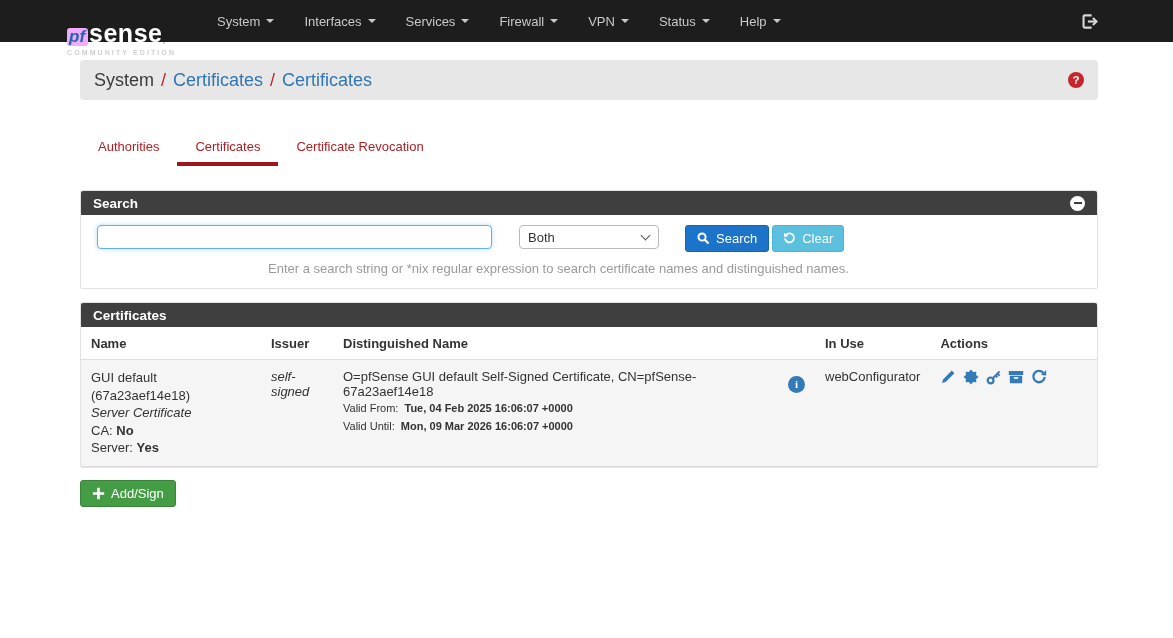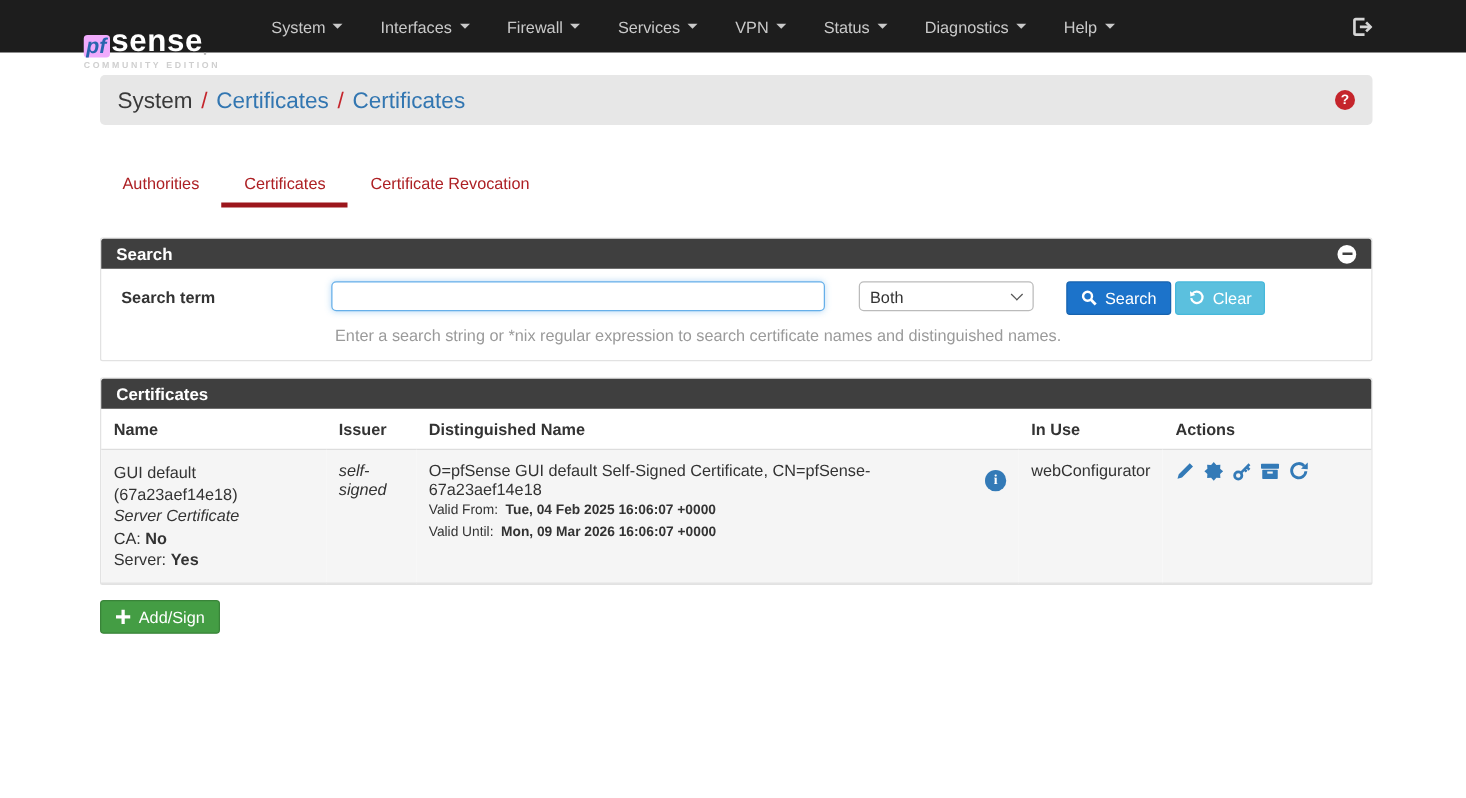--- a/index.html
+++ b/index.html
@@ -106,37 +106,33 @@
   <div class="nav-menu">
     <div class="nav-item">
       <span>System</span>
       <span class="caret"></span>
     </div>
     <div class="nav-item">
       <span>Interfaces</span>
       <span class="caret"></span>
     </div>
     <div class="nav-item">
+      <span>Services</span>
+      <span class="caret"></span>
+    </div>
+    <div class="nav-item">
       <span>Firewall</span>
       <span class="caret"></span>
     </div>
     <div class="nav-item">
-      <span>Services</span>
-      <span class="caret"></span>
-    </div>
-    <div class="nav-item">
       <span>VPN</span>
       <span class="caret"></span>
     </div>
     <div class="nav-item">
       <span>Status</span>
-      <span class="caret"></span>
-    </div>
-    <div class="nav-item">
-      <span>Diagnostics</span>
       <span class="caret"></span>
     </div>
     <div class="nav-item">
       <span>Help</span>
       <span class="caret"></span>
     </div>
     <div class="logout">
       <svg width="17" height="17" viewBox="0 0 16 16">
         <path d="M10 2.2H3.4a1 1 0 0 0-1 1v9.6a1 1 0 0 0 1 1H10" fill="none" stroke="#d6d6d6" stroke-width="2"></path>
         <path d="M6.5 8h7.5" stroke="#d6d6d6" stroke-width="2"></path>
@@ -161,21 +157,20 @@
   <div class="tab">Certificate Revocation</div>
 </div>
 
 <div class="panel">
   <div class="panel-heading">
     <span>Search</span>
     <span class="minus-circle"></span>
   </div>
   <div class="panel-body">
     <div class="form-row">
-      <div class="form-label">Search term</div>
       <input class="search-input" type="text" value="" style="">
       <div class="select-wrap">
         <select>
           <option>Both</option>
         </select>
         <span class="chev"></span>
       </div>
       <button class="btn btn-primary">
         <svg width="13" height="13" viewBox="0 0 16 16">
           <circle cx="6.2" cy="6.2" r="4.4" fill="none" stroke="#fff" stroke-width="2.4"></circle>

